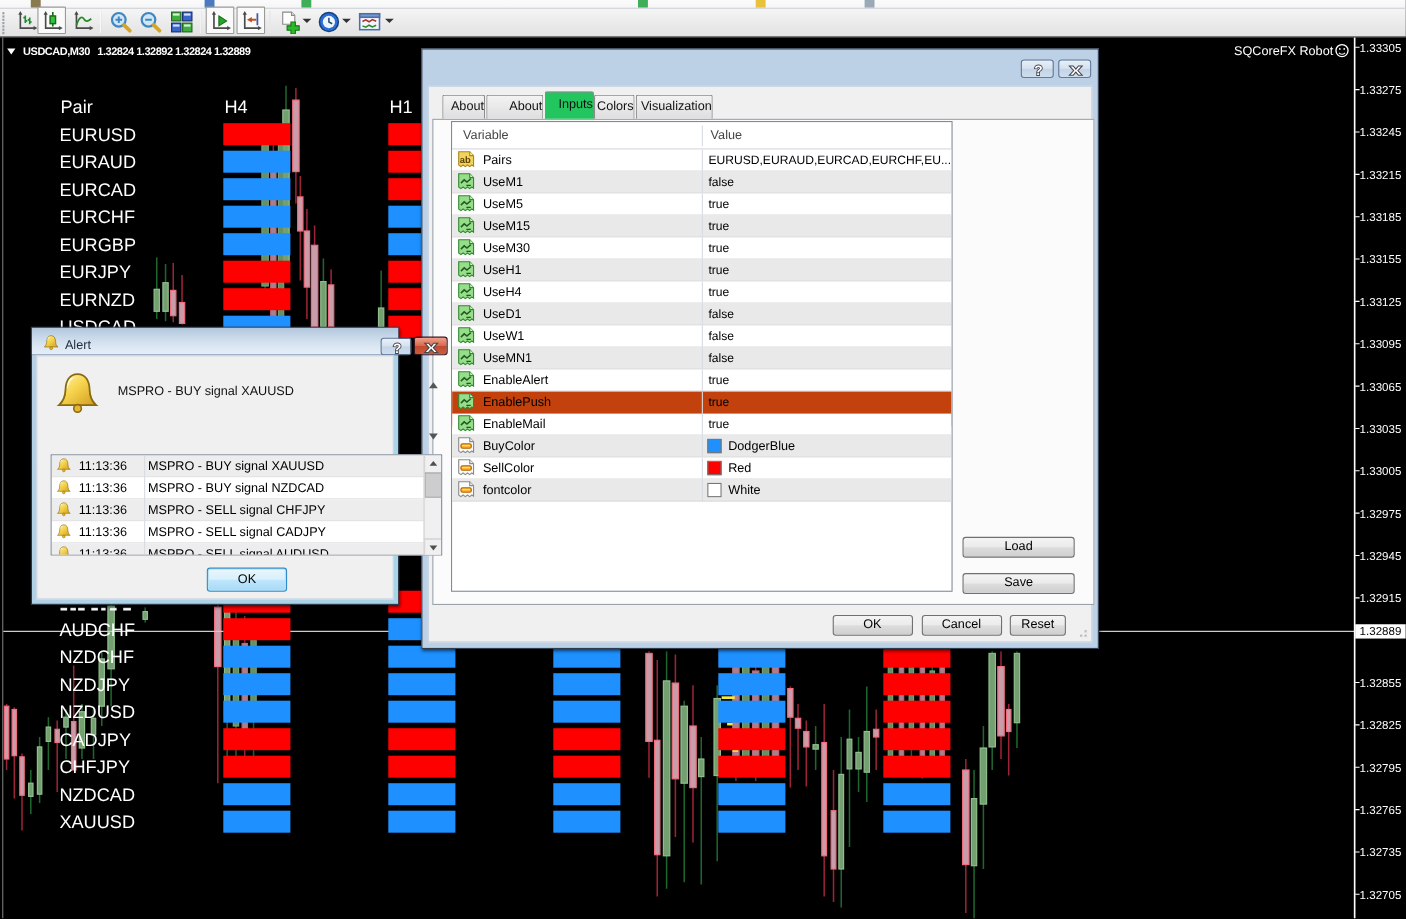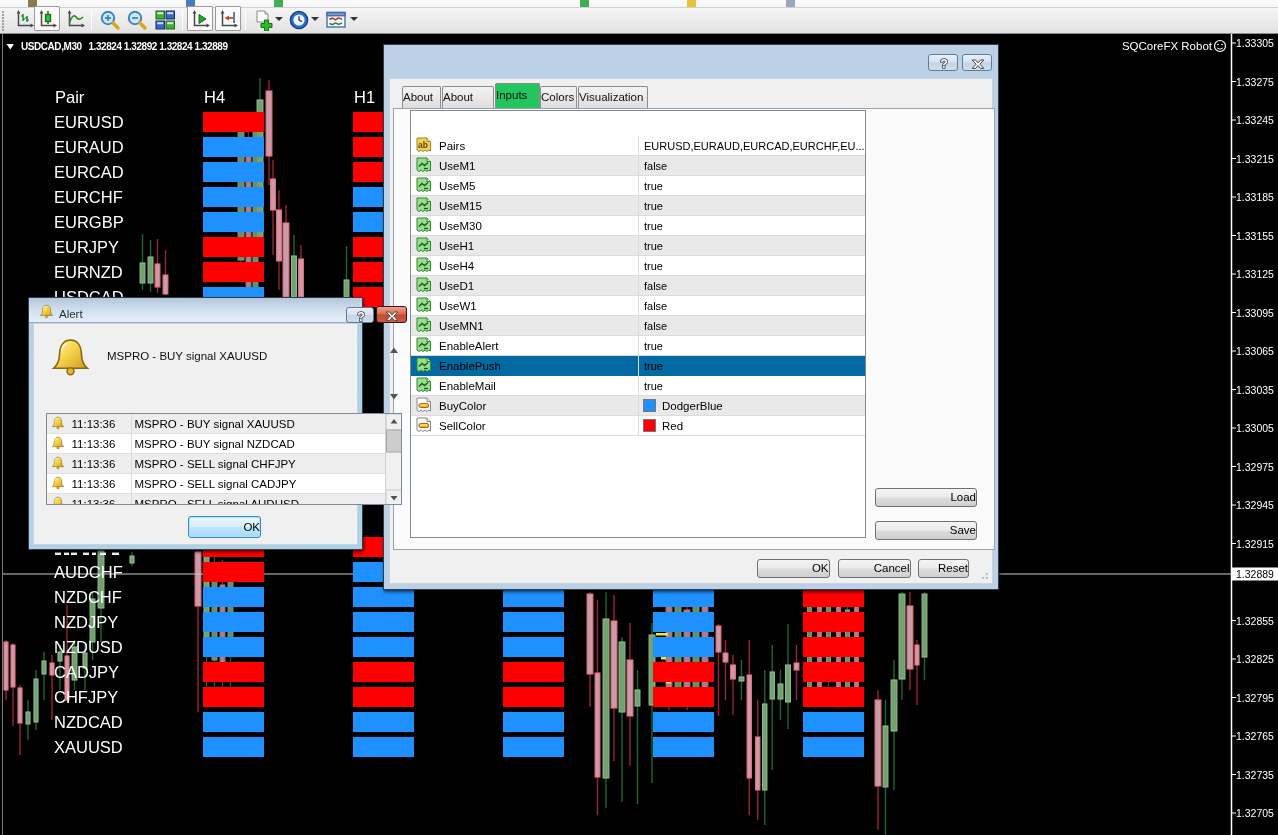--- a/index.html
+++ b/index.html
@@ -9,25 +9,25 @@
 .tsep{position:absolute;top:10px;width:1px;height:20px;background:#b4b4b4;border-right:1px solid #fff}
 .tbtn{position:absolute;background:#fafafa;border:1px solid #9a9a9a;border-radius:1px}
 .tcaret{position:absolute;width:0;height:0;border-left:4px solid transparent;border-right:4px solid transparent;border-top:4.5px solid #333}
 .dlg{position:absolute;border:1px solid #2e3c4c;background:#bdd1e6;box-shadow:1px 2px 3px rgba(0,0,0,0.6);z-index:10}
 .dlg.alert{z-index:20;background:linear-gradient(135deg,#b7d0e6,#a8d4e6);}
 .dtitle{position:absolute;left:0;top:0;width:100%;
  background:linear-gradient(180deg,#b2c6db 0%,#c9d8e9 35%,#dde8f3 75%,#e6eef7 100%);
  color:#1d2c3d;border-bottom:1px solid #98aabf}
 .dbody{position:absolute;background:#f0f0f0;border:1px solid #c8d4e2}
 .tab{position:absolute;background:linear-gradient(180deg,#f3f3f3,#dedede);border:1px solid #8c8c8c;
- border-bottom:none;border-radius:2px 2px 0 0;text-align:left;color:#111;z-index:2}
+ border-bottom:none;border-radius:2px 2px 0 0;text-align:right;color:#111;z-index:2}
 .tab.active{background:#22c55e}
 .pane{position:absolute;background:#fbfbfb;border:1px solid #9aa2ac;z-index:1}
 .wbtn{position:absolute;background:linear-gradient(180deg,#f4f4f4,#ebebeb 48%,#dddddd 52%,#cfcfcf);
- border:1px solid #707070;border-radius:3px;text-align:right;color:#000;z-index:3}
+ border:1px solid #707070;border-radius:3px;text-align:center;color:#000;z-index:3}
 .wbtn.focus{background:linear-gradient(180deg,#eaf6fd,#d9f0fc 48%,#bee6fd 52%,#a7d9f5);
  border:1px solid #2c8ccc;box-shadow:inset 0 0 0 1px #b8e2f2}
 span{line-height:14px}
 </style></head><body>
 <svg width="1278" height="835" style="position:absolute;left:0;top:0" xmlns="http://www.w3.org/2000/svg">
     <rect x="0" y="34" width="1278" height="801" fill="#000000"></rect>
     <line x1="2.5" y1="34" x2="2.5" y2="835" stroke="#7a7a7a"></line>
     <line x1="142.5" y1="234" x2="142.5" y2="290" stroke="#1e662e" stroke-width="1.4"></line>
     <rect x="140.1" y="263" width="4.8" height="20" fill="#74a071" stroke="#8fbe8c" stroke-width="1.1"></rect>
     <line x1="150.5" y1="240" x2="150.5" y2="292" stroke="#1e662e" stroke-width="1.4"></line>
@@ -414,20 +414,25 @@
         <path d="M9.2 5 L12.6 5 L15 7.9 L17.4 5 L20.8 5 L16.9 9.2 L20.8 13.4 L17.4 13.4 L15 10.5 L12.6 13.4 L9.2 13.4 L13.1 9.2 Z" fill="#ffffff" stroke="#45454d" stroke-width="1"></path>
       </svg></div>
     <div class="dbody" style="left:5px;top:33px;right:5px;bottom:5px">
       <div class="tab" style="left:12px;top:7px;width:39px;height:22px;line-height:20px">About</div>
       <div class="tab" style="left:52px;top:7px;width:52px;height:22px;line-height:20px">About</div>
       <div class="tab active" style="left:105px;top:4px;width:45px;height:25px;line-height:23px;z-index:3">Inputs</div>
       <div class="tab" style="left:150px;top:7px;width:37px;height:22px;line-height:20px">Colors</div>
       <div class="tab" style="left:188px;top:7px;width:70px;height:22px;line-height:20px">Visualization</div>
       <div class="pane" style="left:2.5px;top:28.5px;width:602px;height:442px"></div>
       <div style="position:absolute;left:20px;top:31px;width:456px;height:428px;background:#ffffff;border:1px solid #7f8b99;overflow:hidden;z-index:2">
+        <div style="position:absolute;left:0;top:0;width:100%;height:25px;border-bottom:1px solid #c8ccd4">
+          <span style="position:absolute;left:10px;top:5px;color:#444">Variable</span>
+          <span style="position:absolute;left:235px;top:5px;color:#444">Value</span>
+          <div style="position:absolute;left:227px;top:3px;width:1px;height:19px;background:#d8dce2"></div>
+        </div>
         <div style="position:absolute;left:0;top:25px;width:100%;height:20px;background:#ffffff;border-bottom:1px solid #dcdcdc">
           <svg style="position:absolute;left:5px;top:1px" width="16" height="17" viewBox="0 0 16 17" xmlns="http://www.w3.org/2000/svg">
             <path d="M1 1 L11 1 L14.5 4.5 L14.5 14 L13 13 L11 14.5 L9 13 L7 14.5 L5 13 L3 14.5 L1 13 Z" fill="#f2d35c" stroke="#a8861e"></path>
             <path d="M11 1 L11 4.5 L14.5 4.5" fill="#fbf0b4" stroke="#a8861e"></path>
             <text x="7" y="11" text-anchor="middle" font-size="8.5" font-weight="bold" font-family="Liberation Sans,sans-serif" fill="#5c4404">ab</text>
           </svg>
           <span style="position:absolute;left:28px;top:3px;color:#000">Pairs</span>
           <div style="position:absolute;left:227px;top:0;width:1px;height:20px;background:#d8dce2"></div>
           <span style="position:absolute;left:233px;top:3px;color:#000;white-space:nowrap;font-size:11px">EURUSD,EURAUD,EURCAD,EURCHF,EU...</span>
         </div>
@@ -534,21 +539,21 @@
           <svg style="position:absolute;left:5px;top:1px" width="16" height="17" viewBox="0 0 16 17" xmlns="http://www.w3.org/2000/svg">
             <path d="M1 1 L11 1 L14.5 4.5 L14.5 14 L13 13 L11 14.5 L9 13 L7 14.5 L5 13 L3 14.5 L1 13 Z" fill="#97dd8b" stroke="#2f8a2f"></path>
             <path d="M11 1 L11 4.5 L14.5 4.5" fill="#d6f2cf" stroke="#2f8a2f"></path>
             <path d="M3 9.5 L6 6.5 L8.5 8.5 L12 5.5" stroke="#1e5c1e" stroke-width="1.4" fill="none"></path>
             <path d="M8 11.5 h4" stroke="#1e5c1e" stroke-width="1.3"></path>
           </svg>
           <span style="position:absolute;left:28px;top:3px;color:#000">EnableAlert</span>
           <div style="position:absolute;left:227px;top:0;width:1px;height:20px;background:#d8dce2"></div>
           <span style="position:absolute;left:233px;top:3px;color:#000;white-space:nowrap;font-size:11px">true</span>
         </div>
-        <div style="position:absolute;left:0;top:245px;width:100%;height:32px;background:#0369a1;border-bottom:1px solid #dcdcdc">
+        <div style="position:absolute;left:0;top:245px;width:100%;height:32px;background:#c2410c;border-bottom:1px solid #dcdcdc">
           <svg style="position:absolute;left:5px;top:1px" width="16" height="17" viewBox="0 0 16 17" xmlns="http://www.w3.org/2000/svg">
             <path d="M1 1 L11 1 L14.5 4.5 L14.5 14 L13 13 L11 14.5 L9 13 L7 14.5 L5 13 L3 14.5 L1 13 Z" fill="#97dd8b" stroke="#2f8a2f"></path>
             <path d="M11 1 L11 4.5 L14.5 4.5" fill="#d6f2cf" stroke="#2f8a2f"></path>
             <path d="M3 9.5 L6 6.5 L8.5 8.5 L12 5.5" stroke="#1e5c1e" stroke-width="1.4" fill="none"></path>
             <path d="M8 11.5 h4" stroke="#1e5c1e" stroke-width="1.3"></path>
           </svg>
           <span style="position:absolute;left:28px;top:3px;color:#000">EnablePush</span>
           <div style="position:absolute;left:227px;top:0;width:1px;height:20px;background:#d8dce2"></div>
           <span style="position:absolute;left:233px;top:3px;color:#000;white-space:nowrap;font-size:11px">true</span>
         </div>
@@ -579,20 +584,32 @@
           <svg style="position:absolute;left:5px;top:1px" width="16" height="17" viewBox="0 0 16 17" xmlns="http://www.w3.org/2000/svg">
             <path d="M1 1 L11 1 L14.5 4.5 L14.5 14 L13 13 L11 14.5 L9 13 L7 14.5 L5 13 L3 14.5 L1 13 Z" fill="#fbfbfb" stroke="#8a8a8a"></path>
             <path d="M11 1 L11 4.5 L14.5 4.5" fill="#ececec" stroke="#8a8a8a"></path>
             <rect x="3" y="6.5" width="9.5" height="4" rx="1.5" fill="#ffaa1e" stroke="#b06808"></rect>
             <rect x="4" y="7.3" width="7.5" height="1.4" rx="0.7" fill="#ffd980"></rect>
           </svg>
           <span style="position:absolute;left:28px;top:3px;color:#000">SellColor</span>
           <div style="position:absolute;left:227px;top:0;width:1px;height:20px;background:#d8dce2"></div>
           <div style="position:absolute;left:232px;top:3px;width:13px;height:13px;background:#ff0000;border:1px solid #777"></div>
           <span style="position:absolute;left:251px;top:3px;color:#000">Red</span>
+        </div>
+        <div style="position:absolute;left:0;top:325px;width:100%;height:20px;background:#e9e9e9;border-bottom:1px solid #dcdcdc">
+          <svg style="position:absolute;left:5px;top:1px" width="16" height="17" viewBox="0 0 16 17" xmlns="http://www.w3.org/2000/svg">
+            <path d="M1 1 L11 1 L14.5 4.5 L14.5 14 L13 13 L11 14.5 L9 13 L7 14.5 L5 13 L3 14.5 L1 13 Z" fill="#fbfbfb" stroke="#8a8a8a"></path>
+            <path d="M11 1 L11 4.5 L14.5 4.5" fill="#ececec" stroke="#8a8a8a"></path>
+            <rect x="3" y="6.5" width="9.5" height="4" rx="1.5" fill="#ffaa1e" stroke="#b06808"></rect>
+            <rect x="4" y="7.3" width="7.5" height="1.4" rx="0.7" fill="#ffd980"></rect>
+          </svg>
+          <span style="position:absolute;left:28px;top:3px;color:#000">fontcolor</span>
+          <div style="position:absolute;left:227px;top:0;width:1px;height:20px;background:#d8dce2"></div>
+          <div style="position:absolute;left:232px;top:3px;width:13px;height:13px;background:#ffffff;border:1px solid #777"></div>
+          <span style="position:absolute;left:251px;top:3px;color:#000">White</span>
         </div>
       </div>
       <div class="wbtn" style="left:485px;top:409px;width:102px;height:19px;line-height:17px">Load</div>
       <div class="wbtn" style="left:485px;top:442px;width:102px;height:19px;line-height:17px">Save</div>
       <div class="wbtn" style="left:366.5px;top:479.5px;width:73px;height:19px;line-height:17px">OK</div>
       <div class="wbtn" style="left:447.5px;top:479.5px;width:73px;height:19px;line-height:17px">Cancel</div>
       <div class="wbtn" style="left:528px;top:479.5px;width:51px;height:19px;line-height:17px">Reset</div>
       <svg style="position:absolute;right:3px;bottom:3px" width="9" height="9" xmlns="http://www.w3.org/2000/svg">
         <g fill="#b0b0b0">
           <rect x="6" y="6" width="2" height="2"></rect>

